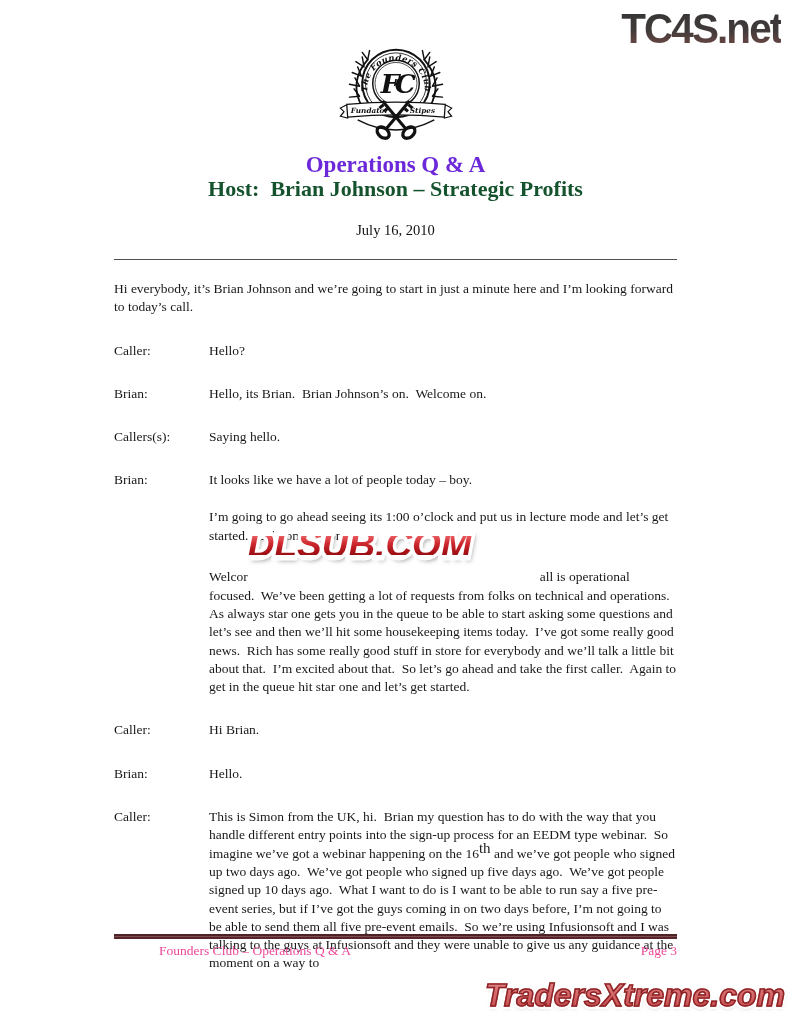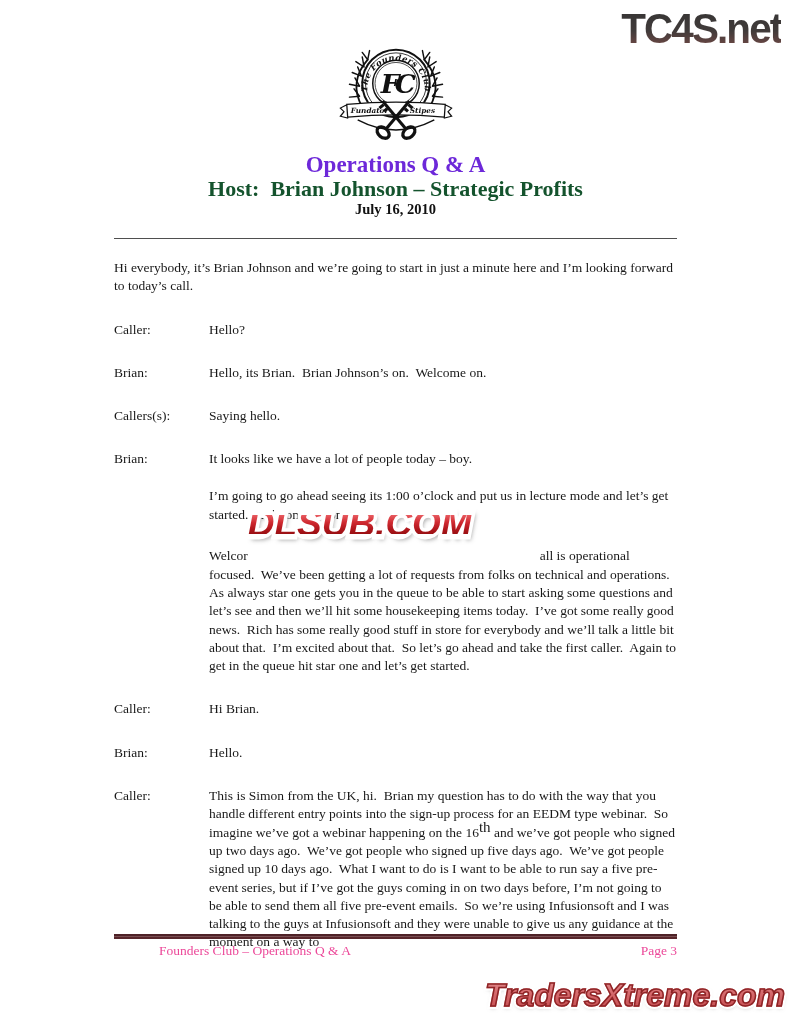--- a/index.html
+++ b/index.html
@@ -63,21 +63,21 @@
   .logo-wrap { margin:36px auto 0; width:150px; height:114px; display:block; }
   .doc-title {
     text-align:center; font-weight:bold; font-size:23px; line-height:26px;
     margin-top:2px; color:#6d28d9;
   }
   .doc-host {
     text-align:center; font-weight:bold; font-size:22px; line-height:22px;
     white-space:pre-wrap; color:#14532d;
   }
   .doc-date {
-    text-align:center; font-weight:bold; font-size:14.5px; line-height:19px; color:#111;
+    text-align:center; font-weight:normal; font-size:14.5px; line-height:19px; color:#111;margin-top:21px;
   }
   .head-rule {
     margin:19px 114px 0; border-top:1px solid #4f4f4f; height:0;
   }
 
   
   .content { margin:20px 114px 0; width:563px; font-size:13.5px; line-height:18.3px; }
   .intro { white-space:pre-wrap; }
   .entry { display:grid; grid-template-columns:95px 468px; margin-top:25px; }
   .speaker { white-space:pre-wrap; }

